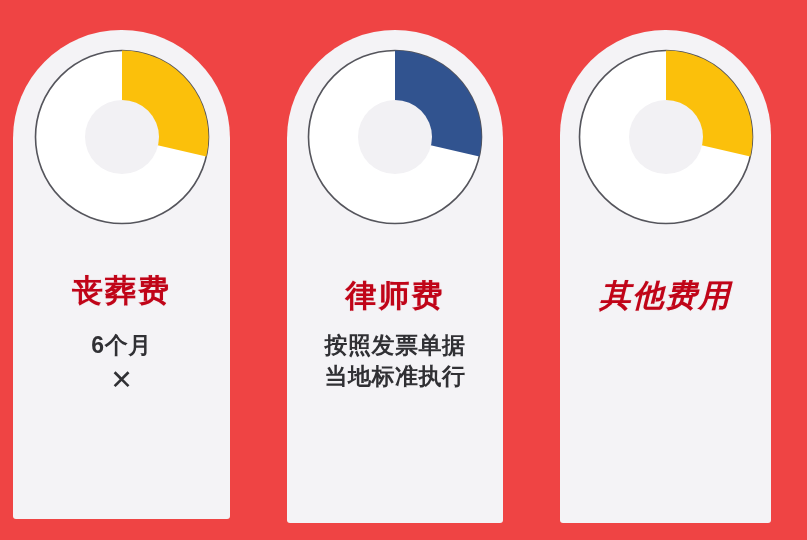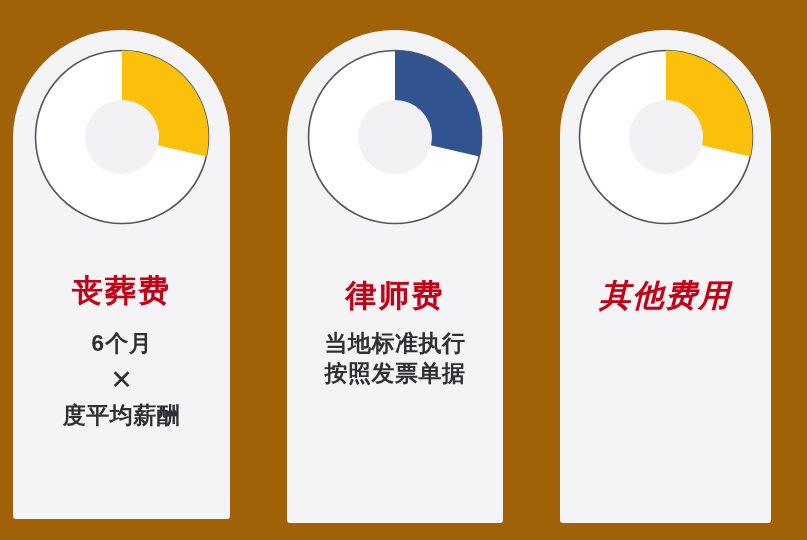--- a/index.html
+++ b/index.html
@@ -12,21 +12,21 @@
     overflow: hidden;
     background: #fdfdfe;
     font-family: "Liberation Sans", "DejaVu Sans", sans-serif;
     -webkit-font-smoothing: antialiased;
   }
 
   #infographic {
     position: relative;
     width: 807px;
     height: 540px;
-    background: #a16207;
+    background: #ef4444;
   }
 
   
   .card {
     position: absolute;
     background: #f4f3f6;
     box-sizing: border-box;
   }
   .card-1 { left: 13px;  top: 30px; width: 217px; height: 489px; border-radius: 108px 108px 3px 3px; }
   .card-2 { left: 287px; top: 30px; width: 216px; height: 493px; border-radius: 108px 108px 3px 3px; }
@@ -68,21 +68,20 @@
   .card-2 .card-title { margin-bottom: 15px; }
   .card-3 .card-title { margin-bottom: 0; font-style: italic; }
 
   .detail-line {
     color: #303034;
     font-size: 23px;
     font-weight: bold;
     line-height: 1.34;
     letter-spacing: 0.5px;
     white-space: nowrap;
-    font-family: Liberation Mono, monospace;
   }
   .detail-line.small-gap { margin-top: 1px; }
 
   .times-mark {
     display: block;
     color: #303034;
     font-size: 27px;
     font-weight: bold;
     line-height: 1;
     margin: 7px 0 8px 0;
@@ -101,38 +100,37 @@
         <circle cx="89" cy="89" r="86.5" fill="#ffffff" stroke="#55555c" stroke-width="1.6"></circle>
         <path d="M 89 89 L 89.00 2.50 A 86.5 86.5 0 0 1 173.28 108.46 Z" fill="#fbc00b"></path>
         <circle cx="89" cy="89" r="37" fill="#f2f1f4"></circle>
       </svg>
     </div>
     <div class="text-block">
       <div class="card-title">丧葬费</div>
       <div class="detail-line">6个月</div>
       <span class="times-mark">✕</span>
       <div class="multi-lines">
-        <div class="detail-line small-gap">度平均薪酬</div>
       </div>
     </div>
   </div>
 
   <div class="card card-2">
     <div class="donut-wrap">
       <svg class="donut" width="178" height="178" viewBox="0 0 178 178">
         <circle cx="89" cy="89" r="86.5" fill="#ffffff" stroke="#55555c" stroke-width="1.6"></circle>
         <path d="M 89 89 L 89.00 2.50 A 86.5 86.5 0 0 1 173.28 108.46 Z" fill="#31538f"></path>
         <circle cx="89" cy="89" r="37" fill="#f2f1f4"></circle>
       </svg>
     </div>
     <div class="text-block">
       <div class="card-title">律师费</div>
       <div class="multi-lines">
+        <div class="detail-line">按照发票单据</div>
         <div class="detail-line small-gap">当地标准执行</div>
-        <div class="detail-line">按照发票单据</div>
       </div>
     </div>
   </div>
 
   <div class="card card-3">
     <div class="donut-wrap">
       <svg class="donut" width="178" height="178" viewBox="0 0 178 178">
         <circle cx="89" cy="89" r="86.5" fill="#ffffff" stroke="#55555c" stroke-width="1.6"></circle>
         <path d="M 89 89 L 89.00 2.50 A 86.5 86.5 0 0 1 173.28 108.46 Z" fill="#fbc00b"></path>
         <circle cx="89" cy="89" r="37" fill="#f2f1f4"></circle>

